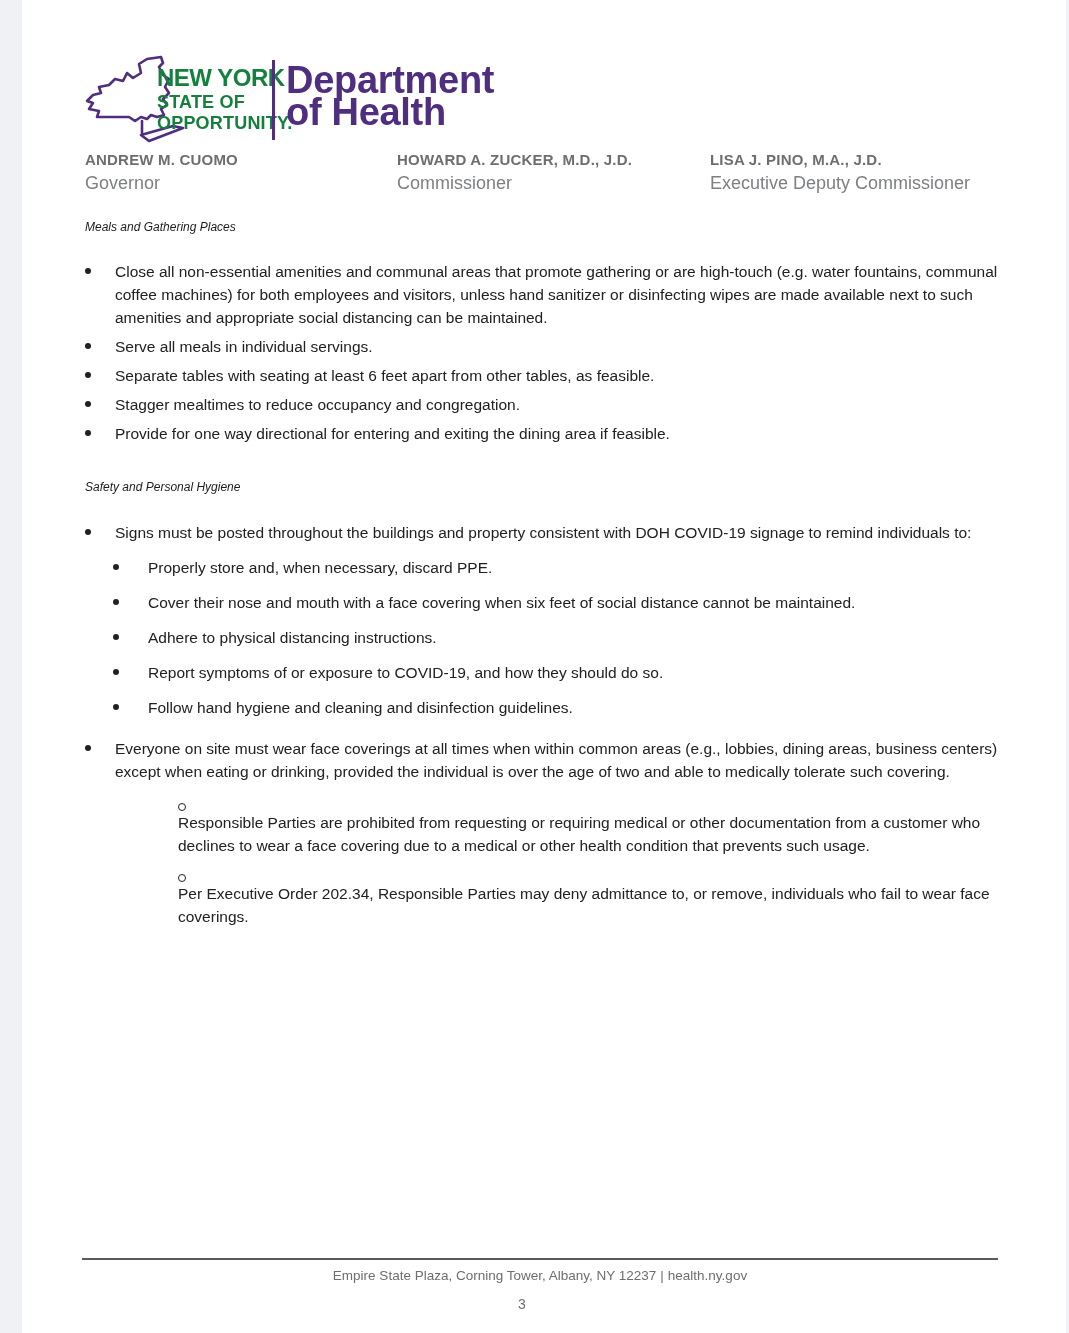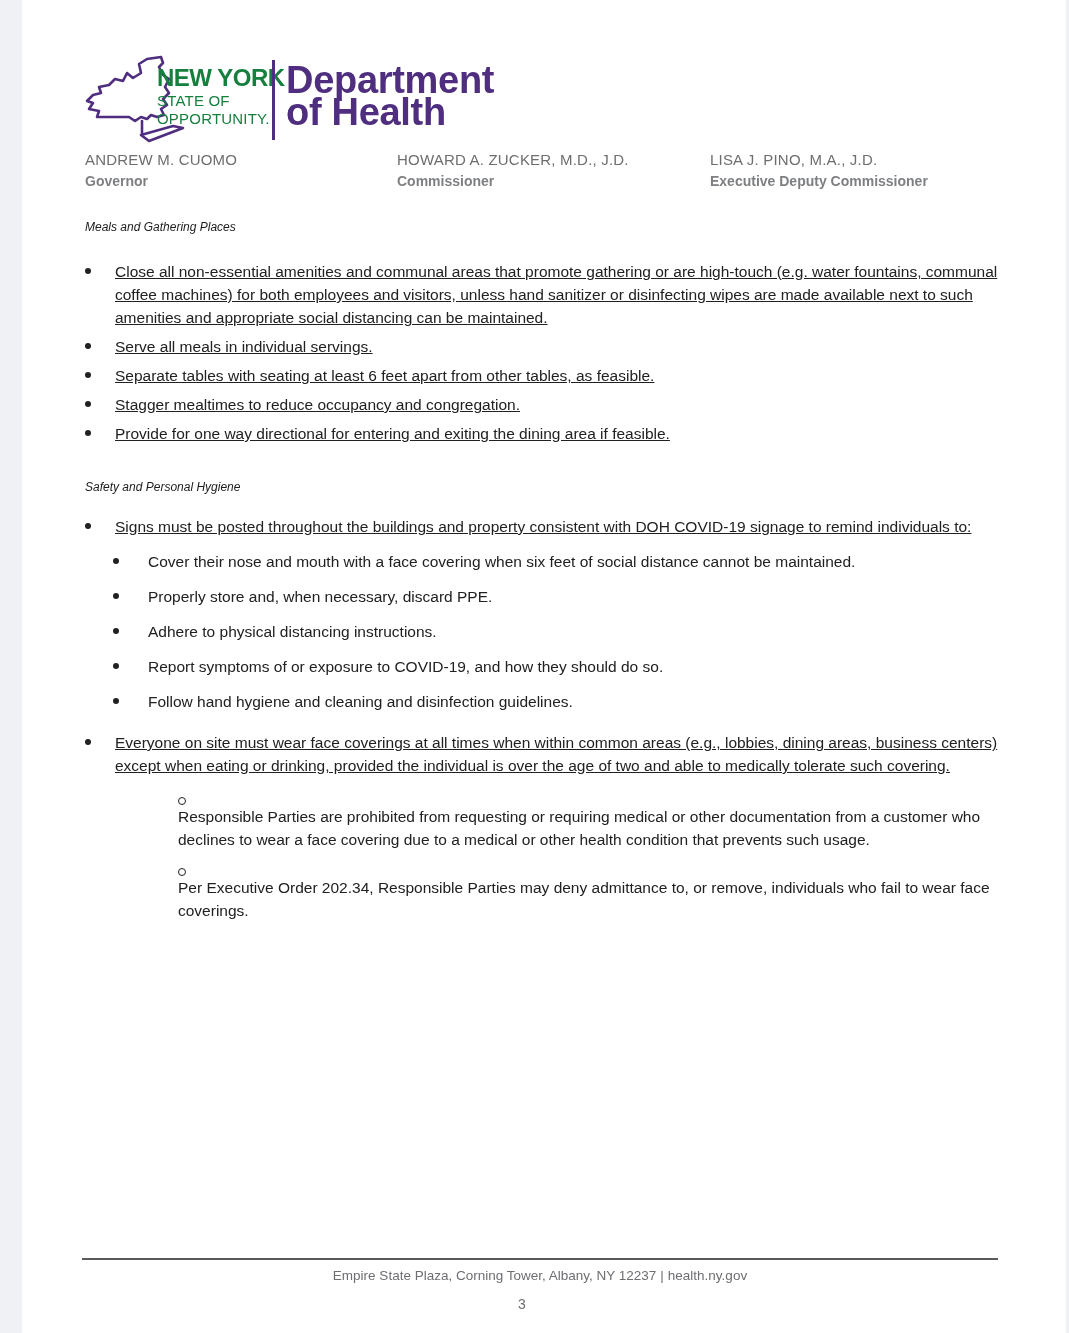--- a/index.html
+++ b/index.html
@@ -25,74 +25,74 @@
   }
 
   
   .logo { position: absolute; left: 85px; top: 54px; width: 400px; height: 92px; }
   .logo svg { position: absolute; left: 0; top: 0; }
   .logo-wordmark { position: absolute; left: 72px; top: 12px; color: #15803d; line-height: 1; }
   .logo-wordmark .nyw {
     font-size: 24px; font-weight: bold; letter-spacing: -0.5px; white-space: nowrap;
   }
   .logo-wordmark .sub {
-    font-size: 15px; font-weight: normal; letter-spacing: 0.2px; margin-top: 3px;
+    font-size: 18px; font-weight: bold; letter-spacing: 0.2px; margin-top: 3px;
   }
   .logo-divider {
     position: absolute; left: 187px; top: 6px; width: 3px; height: 80px; background: #4f2d7f;
   }
   .logo-dept {
     position: absolute; left: 201px; top: 10px; color: #4f2d7f;
     font-size: 38px; font-weight: bold; line-height: 32px; letter-spacing: -0.3px;
     white-space: nowrap;
   }
 
   
   .officials { position: absolute; top: 151px; left: 0; width: 100%; }
   .official { position: absolute; top: 0; }
-  .official .name { font-size: 15px; font-weight: normal; color: #6d6e71; letter-spacing: 0.2px; }
-  .official .title { font-size: 14px; color: #7d7f82; margin-top: 5px; font-weight: bold; }
+  .official .name { font-size: 15px; font-weight: bold; color: #6d6e71; letter-spacing: 0.2px; }
+  .official .title { font-size: 18px; color: #7d7f82; margin-top: 5px; }
   .official.o1 { left: 85px; }
   .official.o2 { left: 397px; }
   .official.o3 { left: 710px; }
 
   
   .content {
     position: absolute; left: 85px; top: 216px; width: 922px;
     font-size: 15.5px; line-height: 23px; color: #212121;
   }
   .sec-heading {
     font-style: italic; font-size: 12px; line-height: 23px; color: #1c1c1c;
   }
   .sec-heading.h2 { margin-top: 31px; }
   ul { list-style: none; }
   .li { display: flex; align-items: flex-start; }
   .li .marker { flex: 0 0 auto; display: flex; justify-content: flex-start; }
   .li .txt { flex: 1 1 auto; }
 
   
   .lvl1 { margin-top: 21px; }
-  .lvl1 .li { margin-bottom: 6px; text-decoration: underline; }
+  .lvl1 .li { margin-bottom: 6px; }
   .lvl1 .li .marker { width: 30px; padding-top: 8px; }
   .dot {
     width: 6px; height: 6px; border-radius: 50%; background: #212121; display: inline-block;
   }
   
   .lvl2 { margin-left: 28px; margin-top: 12px; }
   .lvl2 .li { margin-bottom: 12px; }
   .lvl2 .li .marker { width: 35px; padding-top: 8px; }
   
   .lvl3 { margin-left: 93px; margin-top: 14px; }
   .lvl3 .li { margin-bottom: 11px; flex-direction: column; }
   .lvl3 .li .marker { width: 30px; padding-top: 6px; }
   .circle {
     width: 8px; height: 8px; border-radius: 50%; border: 1.6px solid #212121;
     background: transparent; display: inline-block;
   }
-  .gap-after-heading { margin-top: 16px; }
+  .gap-after-heading { margin-top: 22px; }
   .standalone-bullet { margin-top: 18px; }
 
   
   .footer-rule {
     position: absolute; left: 82px; top: 1258px; width: 916px; height: 0;
     border-top: 2px solid #58595b;
   }
   .footer-address {
     position: absolute; left: 82px; top: 1268px; width: 916px;
     text-align: center; font-size: 13.5px; color: #6d6e71;
@@ -191,27 +191,27 @@
           </span>
         <span class="txt">Signs must be posted throughout the buildings and property consistent with DOH COVID-19 signage to remind individuals to:</span>
       </li>
     </ul>
 
     <ul class="lvl2">
       <li class="li">
         <span class="marker">
             <span class="dot"></span>
           </span>
+        <span class="txt">Properly store and, when necessary, discard PPE.</span>
+      </li>
+      <li class="li">
+        <span class="marker">
+            <span class="dot"></span>
+          </span>
         <span class="txt">Cover their nose and mouth with a face covering when six feet of social distance cannot be maintained.</span>
-      </li>
-      <li class="li">
-        <span class="marker">
-            <span class="dot"></span>
-          </span>
-        <span class="txt">Properly store and, when necessary, discard PPE.</span>
       </li>
       <li class="li">
         <span class="marker">
             <span class="dot"></span>
           </span>
         <span class="txt">Adhere to physical distancing instructions.</span>
       </li>
       <li class="li">
         <span class="marker">
             <span class="dot"></span>

